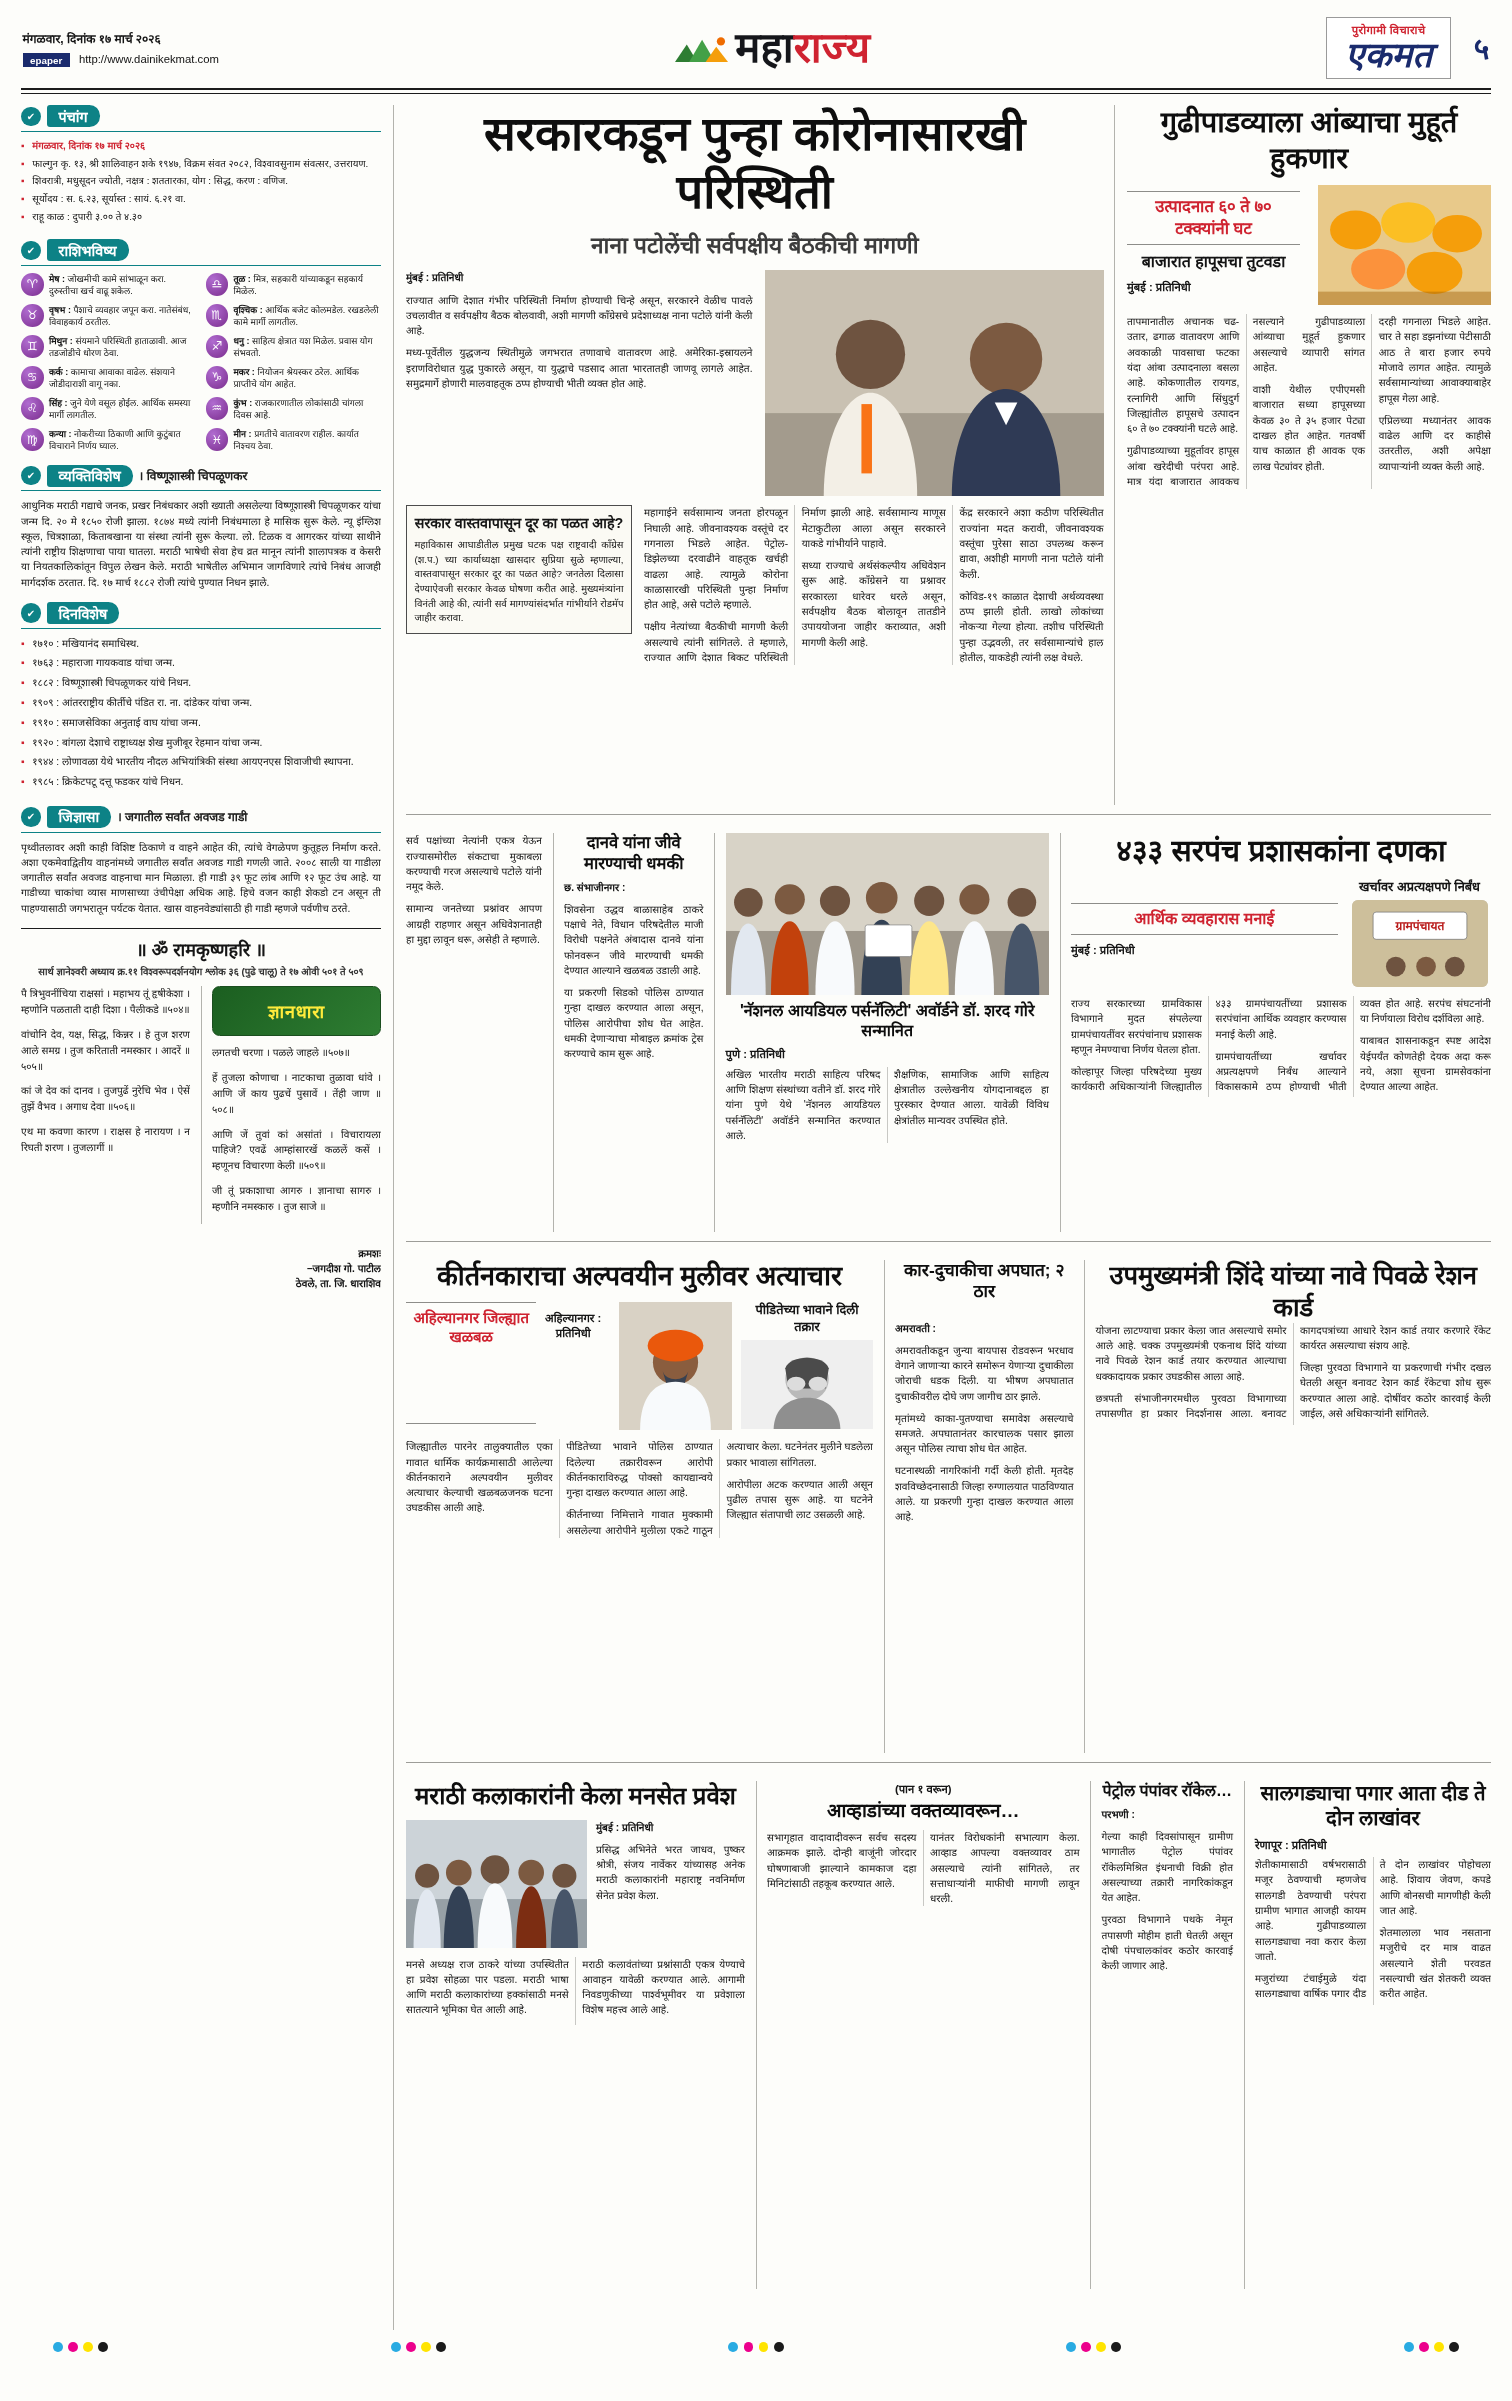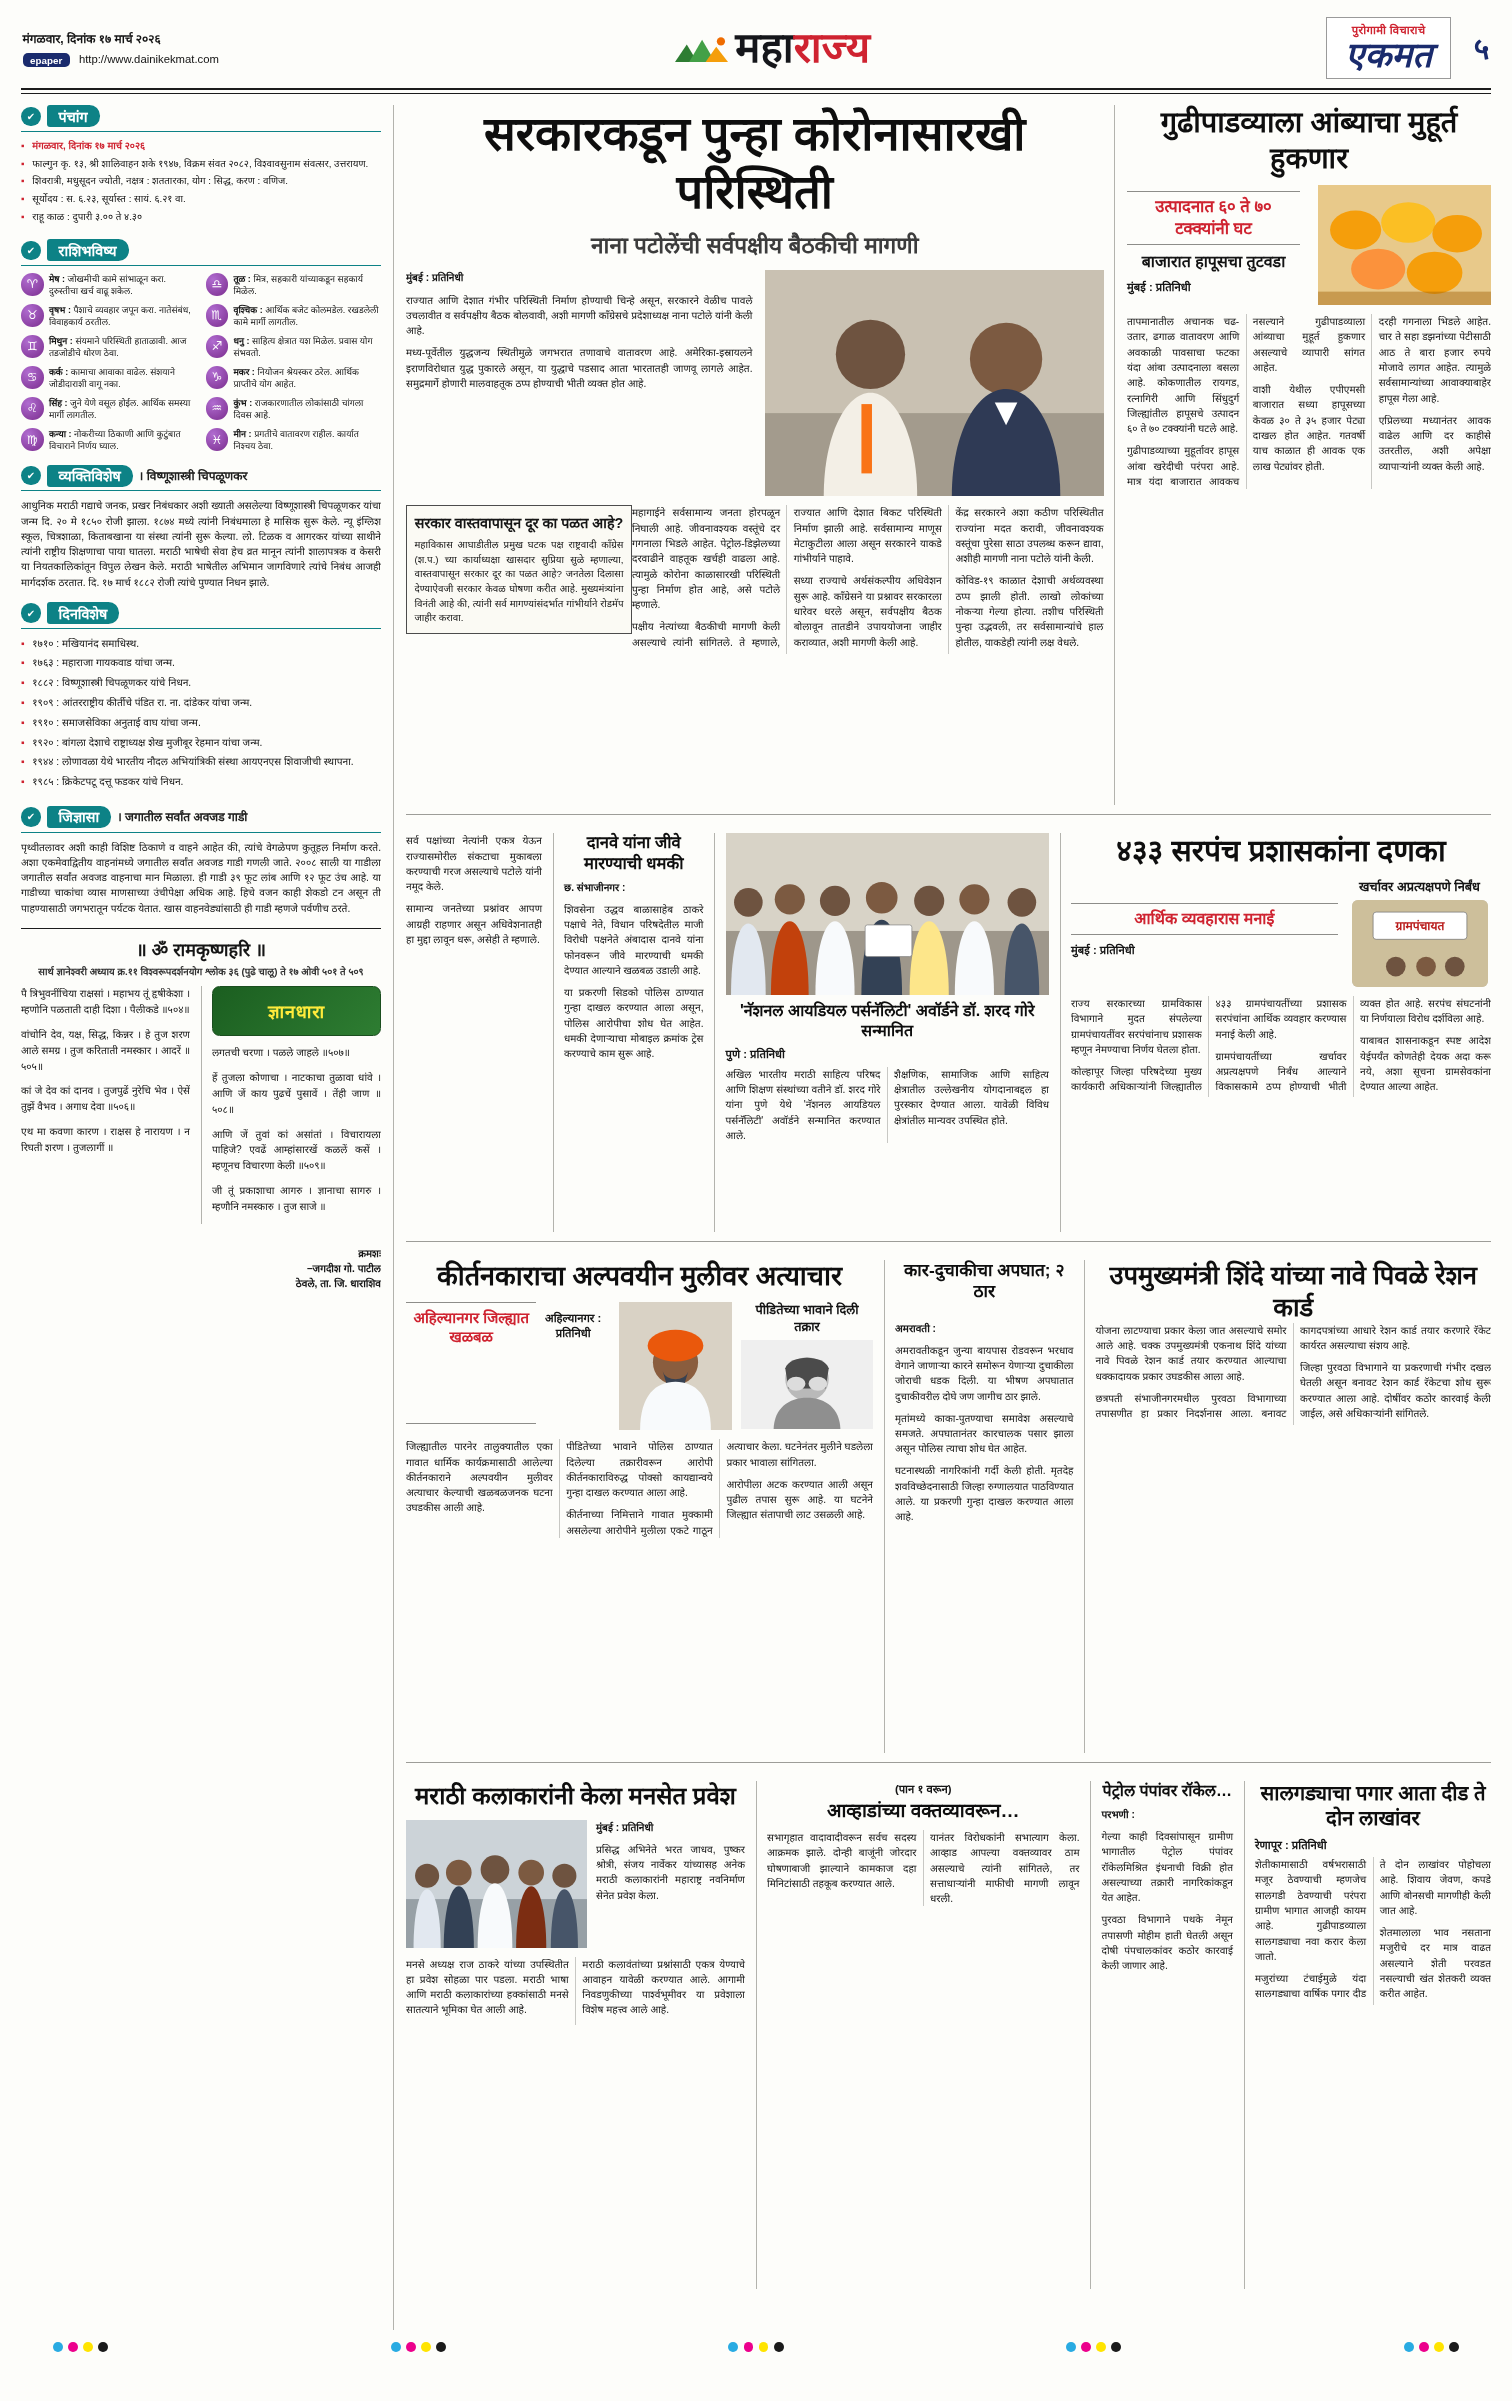--- a/index.html
+++ b/index.html
@@ -4,21 +4,21 @@
 <style>
   *{box-sizing:border-box;margin:0;padding:0}
   html,body{background:#e8e8e4}
   body{font-family:"Liberation Sans","DejaVu Sans",sans-serif;color:#151515}
   .page{width:1512px;height:2401px;margin:0 auto;background:#fdfdfa;overflow:hidden;position:relative}
 
   
   .header{display:flex;justify-content:space-between;align-items:center;padding:16.6px 22.6px 6px}
   .h-left{font-size:11.3px}
   .h-date{font-weight:700;margin-bottom:6px;font-size:12px}
-  .epaper-badge{background:var(--navy);color:#fff;padding:1.5px 7.5px;font-size:9.8px;font-weight:700;border-radius:5px}
+  .epaper-badge{background:var(--navy);color:#fff;padding:1.5px 7.5px;font-size:9.8px;font-weight:700;border-radius:0}
   .h-url{font-size:11.3px;color:#111;margin-left:6px;text-decoration:none}
   .logo-wrap{display:flex;align-items:flex-end;gap:7.5px}
   .logo-text{font-size:42px;font-weight:800;line-height:1}
   .logo-p1{color:#15161a}.logo-p2{color:var(--red)}
   .h-right{display:flex;align-items:center}
   .masthead{border:1.1px solid #9a9a9a;padding:4.5px 18px;text-align:center;background:#fff}
   .m-tag{color:var(--red);font-size:11.3px;font-weight:700;letter-spacing:0.4px}
   .m-name{color:var(--navy);font-size:35px;font-weight:800;font-style:italic;line-height:1.05}
   .page-num{font-size:30px;font-weight:800;color:var(--navy);margin-left:22.6px}
   .rule{height:1.9px;background:#1c1c1c;margin:3px 21px 0}
@@ -70,21 +70,21 @@
   .band + .band{border-top:1.1px solid #9d9d98;margin-top:9px;padding-top:18px}
 
   
   .band1{height:700px}
   .corona{flex:1;min-width:0}
   .hl-main{font-size:47px}
   .subhead{font-size:22.6px;font-weight:700;color:#3c3c3c;text-align:center;margin:9px 0 10.5px}
   .c-top{display:flex;gap:12px;margin-bottom:9px}
   .c-intro{flex:1;min-width:0}
   .lead-photo{flex:0 0 339px;height:226px}
-  .c-bottom{display:flex;}
+  .c-bottom{display:flex;gap:12px}
   .inset{flex:0 0 226px;border:1.1px solid #4c4c4c;padding:7.5px;background:#fbfaf4;align-self:flex-start}
   .inset h3{font-size:14.3px;font-weight:800;text-align:center;margin-bottom:5.3px;line-height:1.3}
   .inset p{font-size:9.8px;line-height:1.5;text-align:justify}
   .c-bodycols{flex:1;min-width:0}
   .mango{flex:0 0 377px;border-left:0.8px solid #b3b3ad;padding-left:12px}
   .hl-mango{font-size:29px}
   .m-row{display:flex;gap:18px;margin:9px 0;align-items:center}
   .m-decks{flex:1;display:flex;flex-direction:column;gap:6.8px}
   .m-decks .deck-red{font-size:16.6px}
   .m-decks .deck-dark{font-size:16px}

